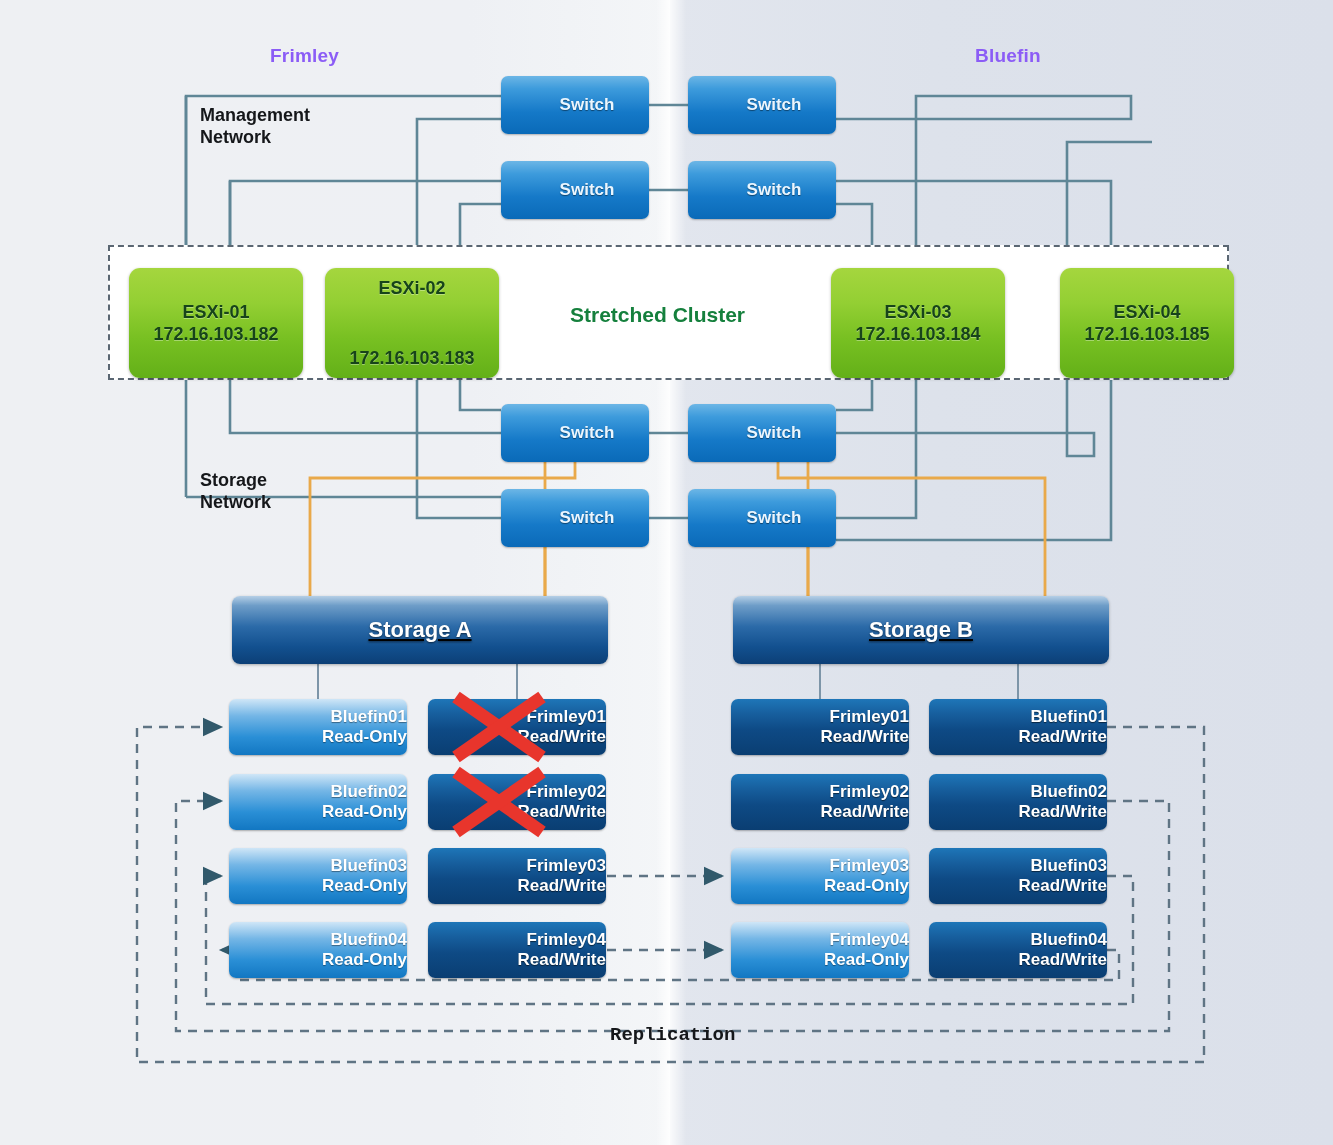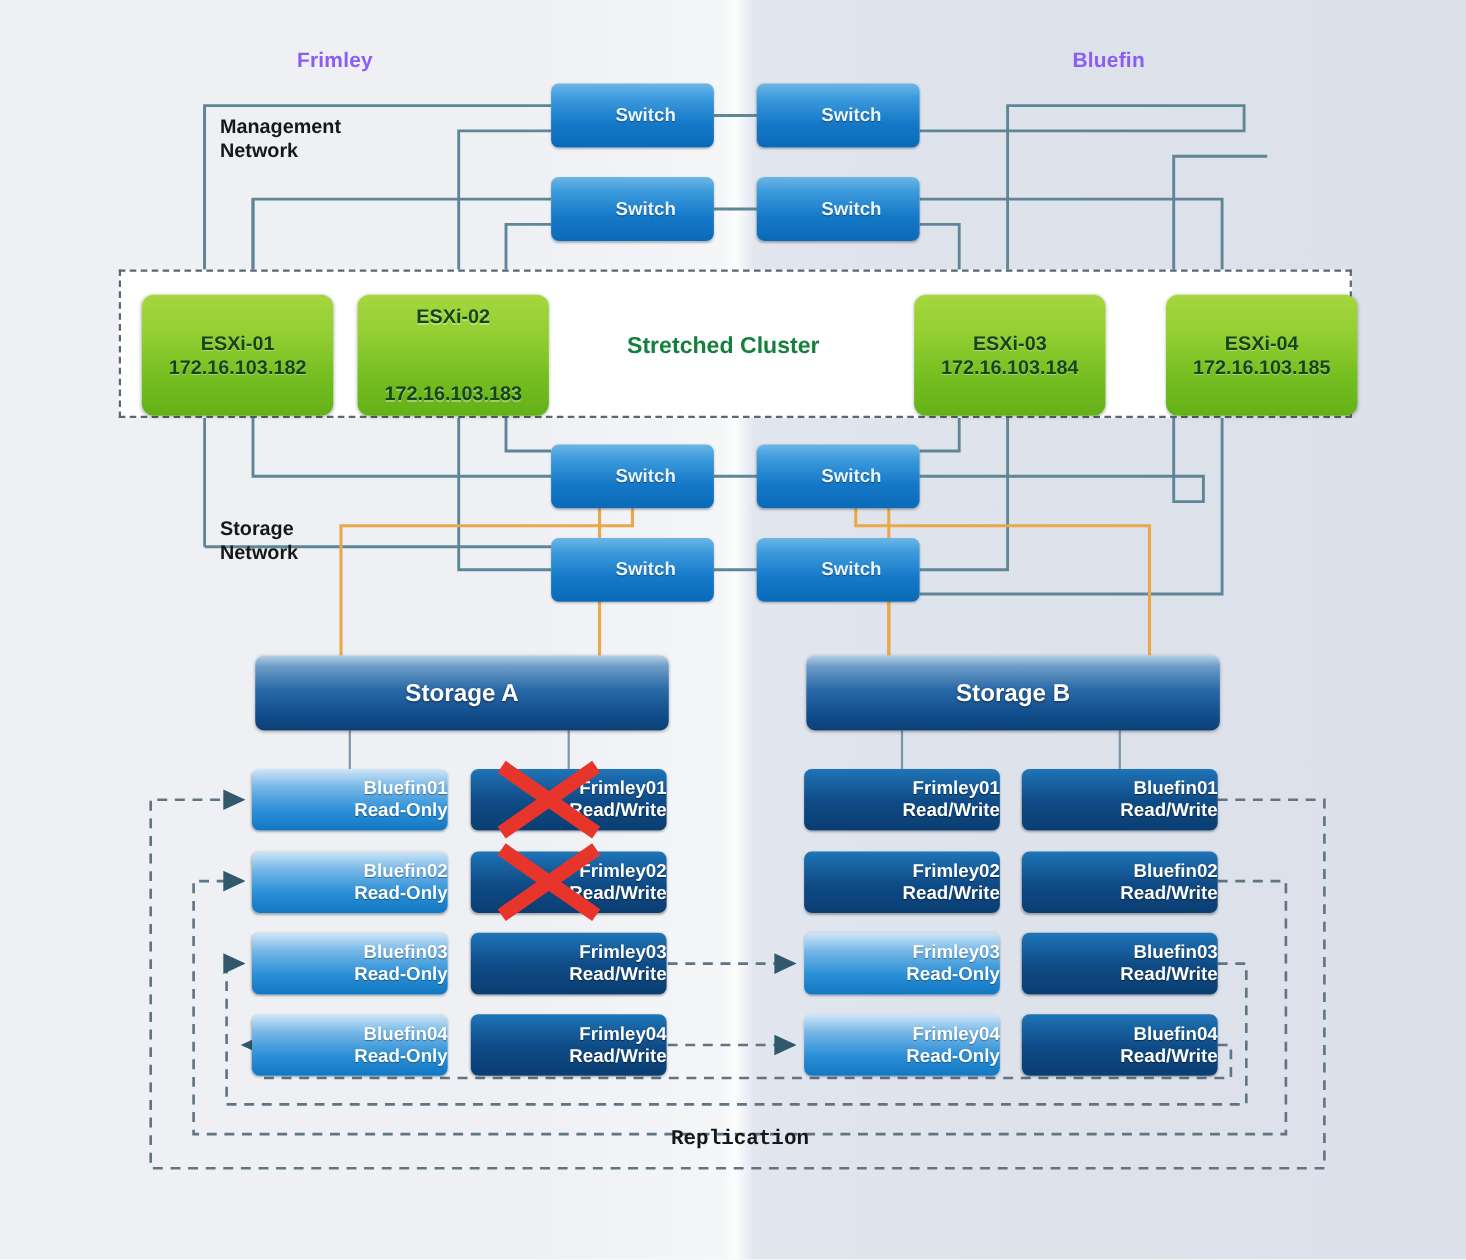--- a/index.html
+++ b/index.html
@@ -43,21 +43,21 @@
      display:flex;flex-direction:column;align-items:center;justify-content:center;}
   .esxi .n{color:#17441a;font-size:18px;font-weight:bold;line-height:1.25;
      text-shadow:0 1px 0 rgba(255,255,255,.35);}
   .esxi .ip{color:#17441a;font-size:18px;font-weight:bold;line-height:1.25;
      text-shadow:0 1px 0 rgba(255,255,255,.35);}
 
   
   .array{position:absolute;width:376px;height:68px;border-radius:8px;
      background:linear-gradient(180deg,#b5cfe6 0%,#6e9dc8 14%,#2b6aa8 45%,#12508f 75%,#0c3f76 100%);
      box-shadow:0 1px 3px rgba(0,0,0,.3);
-     display:flex;align-items:center;justify-content:center;}
+     display:flex;align-items:center;justify-content:center;text-decoration:underline;}
   .array span{color:#ffffff;font-size:22px;font-weight:bold;
      text-shadow:0 1px 2px rgba(0,0,0,.55);}
 
   
   .lun{position:absolute;width:178px;height:56px;border-radius:7px;
      display:flex;flex-direction:column;align-items:flex-end;justify-content:center;
      box-shadow:0 1px 2px rgba(0,0,0,.3);}
   .lun .l1,.lun .l2{font-size:17px;font-weight:bold;line-height:1.18;}
   .lun.ro{background:linear-gradient(180deg,#cfe6f7 0%,#74b6e6 30%,#2a8fd6 68%,#1277c2 100%);}
   .lun.ro .l1,.lun.ro .l2{color:#ffffff;text-shadow:0 1px 1px rgba(0,0,0,.4);}

